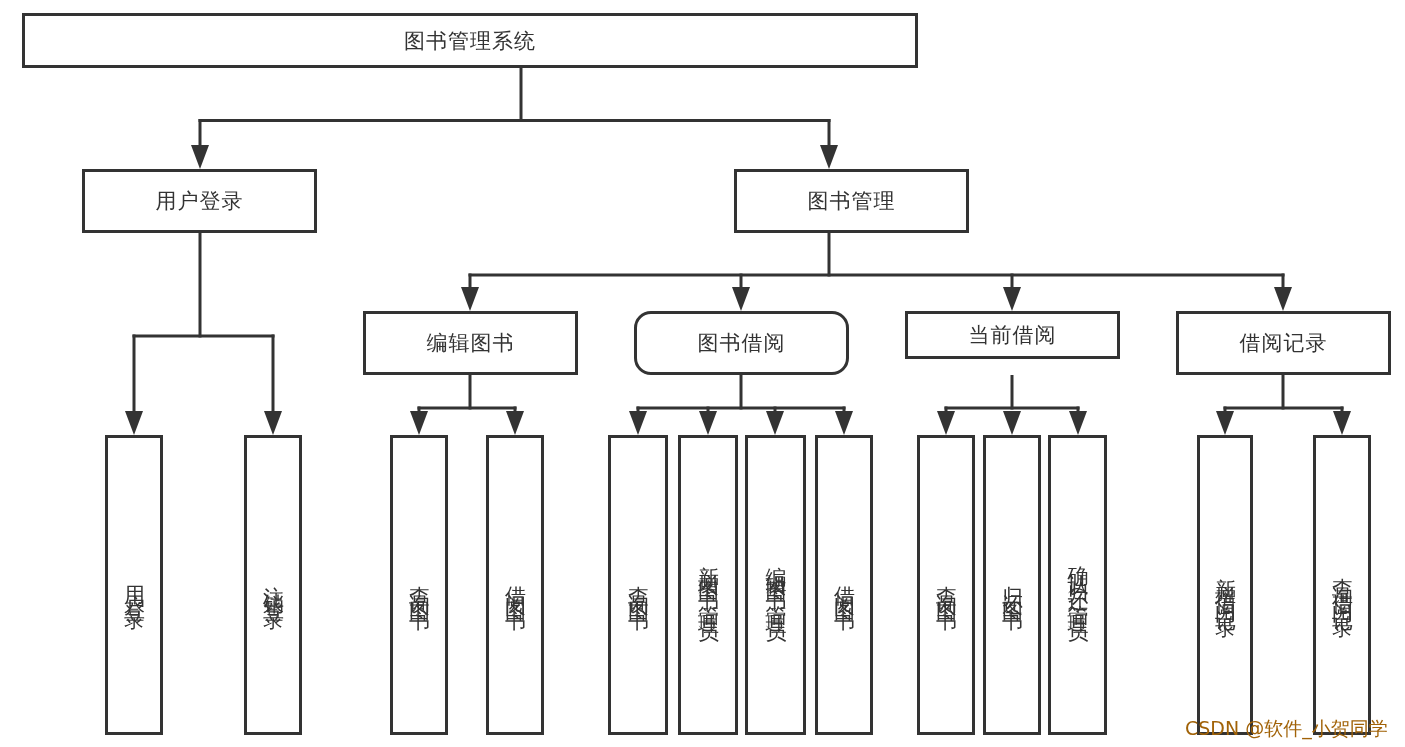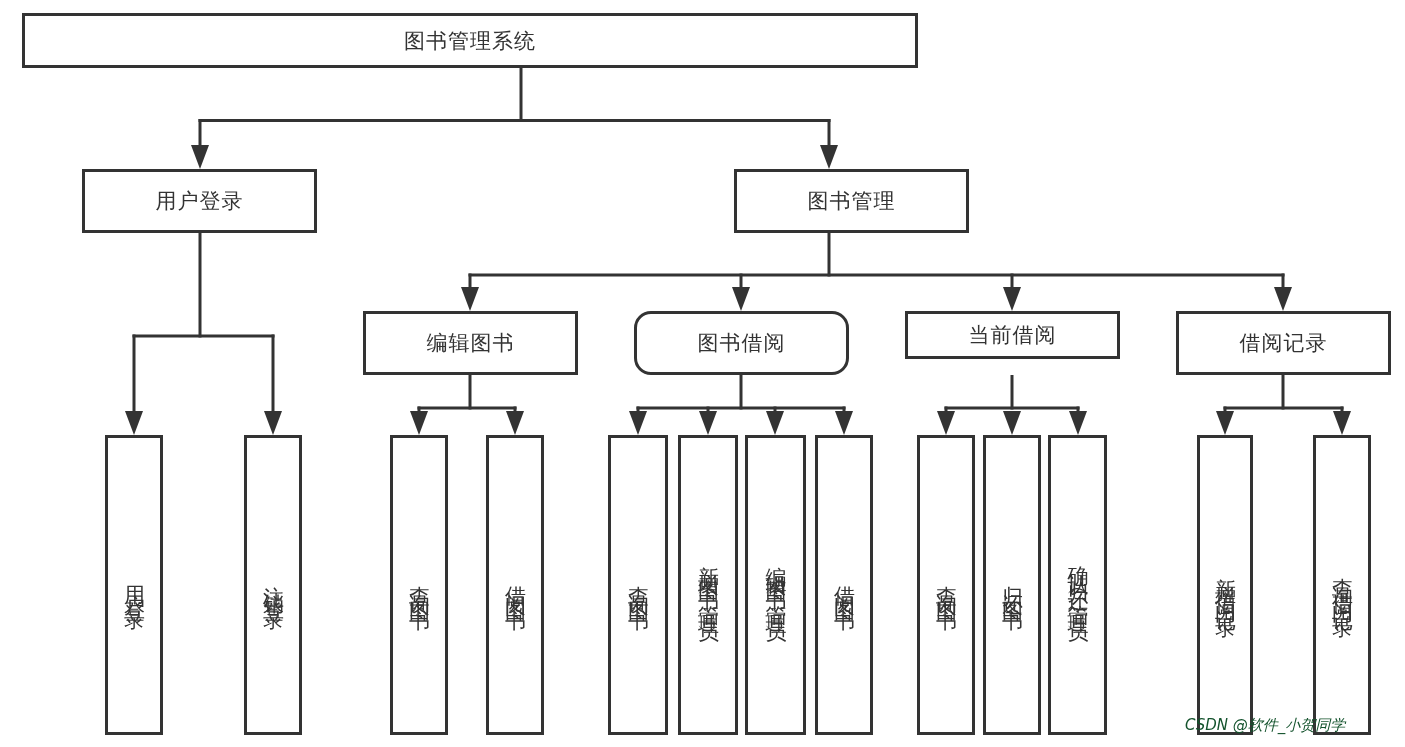--- a/index.html
+++ b/index.html
@@ -19,22 +19,22 @@
   .box .lbl{font-size:21px;letter-spacing:1px;white-space:nowrap;}
   .leaf .lbl{
     writing-mode:vertical-rl;
     letter-spacing:8px;
     font-size:21px;
     line-height:1;
     white-space:normal;
   }
   .watermark{
     position:absolute;left:1185px;top:716px;width:215px;
-    font-size:15px;color:#14532d;white-space:nowrap;
-    z-index:10;letter-spacing:0px;font-style:italic;
+    font-size:19px;color:#a16207;white-space:nowrap;
+    z-index:10;letter-spacing:0px;
   }
 </style>
 </head>
 <body>
 
 <div id="stage">
 
   <svg class="connectors" viewBox="0 0 1405 747" xmlns="http://www.w3.org/2000/svg">
     <g stroke="#333333" stroke-width="3" fill="none">
 

